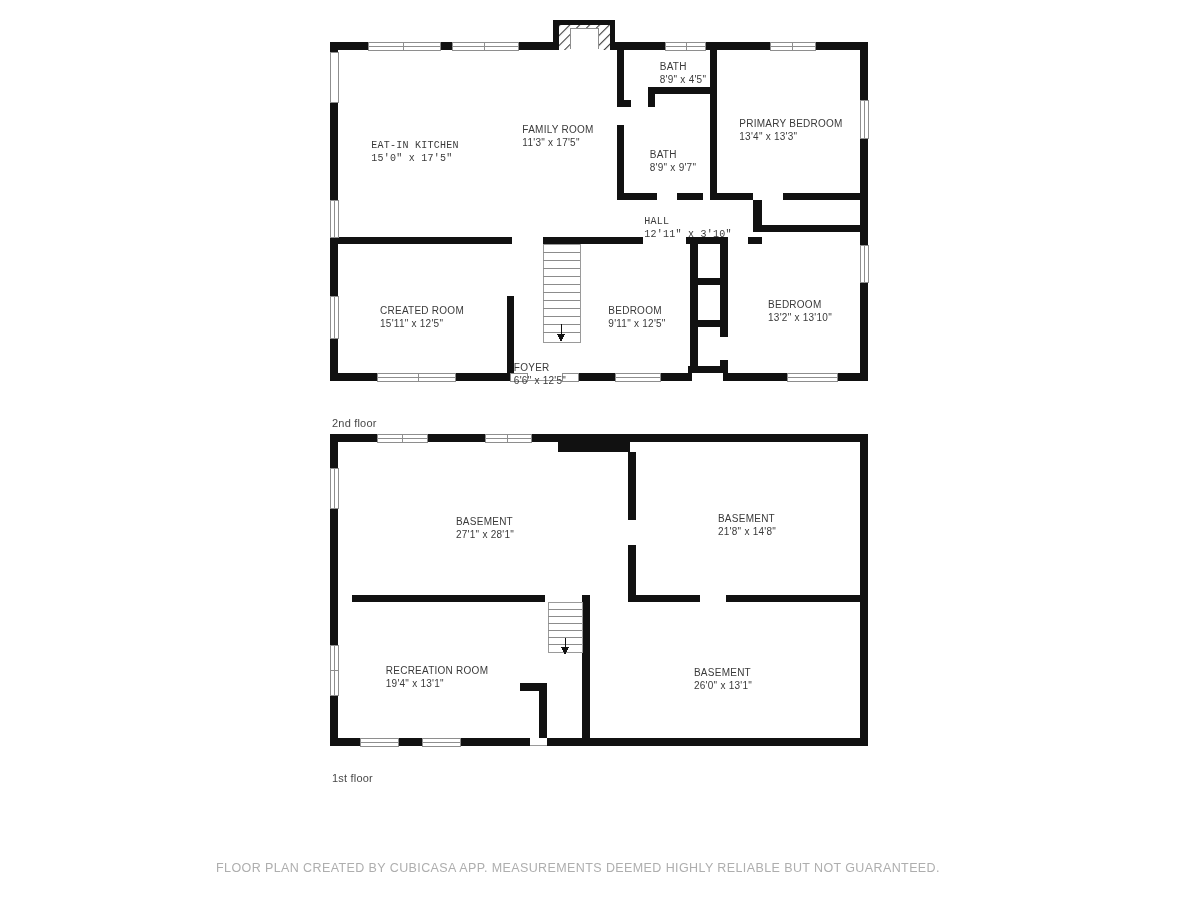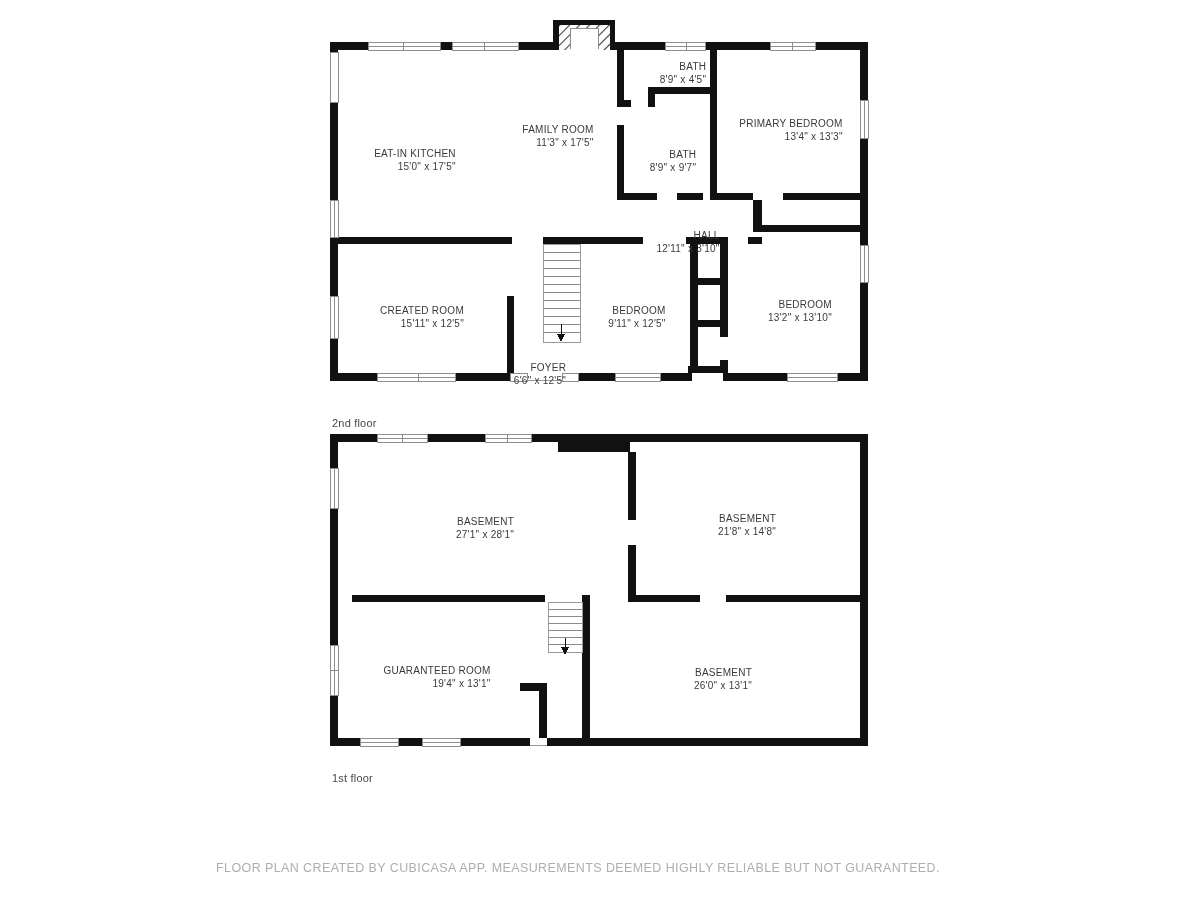--- a/index.html
+++ b/index.html
@@ -1,19 +1,19 @@
 <!DOCTYPE html>
 <html><head>
 <meta charset="utf-8">
 <style>
   html,body{margin:0;padding:0;background:#ffffff;}
   body{width:1200px;height:900px;position:relative;font-family:"Liberation Sans","DejaVu Sans",sans-serif;overflow:hidden;}
   #plan{position:absolute;inset:0;}
   #plan svg{position:absolute;left:0;top:0;}
-  .room-label{position:absolute;transform:translate(-50%,-50%);text-align:right;color:#3a3a3a;font-size:10px;line-height:12.5px;letter-spacing:.25px;white-space:nowrap;}
+  .room-label{position:absolute;transform:translate(-50%,-50%);text-align:left;color:#3a3a3a;font-size:10px;line-height:12.5px;letter-spacing:.25px;white-space:nowrap;}
   .room-name{font-weight:400;}
   .room-dims{font-weight:400;}
   .floor-label{position:absolute;font-size:11px;color:#484848;letter-spacing:.2px;}
   #floor2-label{left:332px;top:417px;}
   #floor1-label{left:332px;top:772px;}
   #footer{position:absolute;left:0;top:861px;width:1156px;text-align:center;font-size:12.5px;letter-spacing:.4px;color:#aeaeae;}
 </style>
 </head>
 <body>
 
@@ -176,41 +176,41 @@
           <line x1="548" y1="637" x2="582" y2="637"></line>
             <line x1="548" y1="644" x2="582" y2="644"></line>
         </g>
         <line x1="565" y1="638" x2="565" y2="648" stroke="#111111" stroke-width="1"></line>
         <polygon points="561,647 569,647 565,655" fill="#111111"></polygon>
       </g>
     </g>
   </svg>
 
   <div id="room-labels">
-      <div class="room-label" style="left: 415px; top: 160px;">
+      <div class="room-label" style="left: 415px; top: 152px; font-family: Liberation Mono, monospace;">
         <div class="room-name">EAT-IN KITCHEN</div>
         <div class="room-dims">15'0" x 17'5"</div>
       </div>
       <div class="room-label" style="left: 558px; top: 136px;">
         <div class="room-name">FAMILY ROOM</div>
         <div class="room-dims">11'3" x 17'5"</div>
       </div>
       <div class="room-label" style="left: 683px; top: 73px;">
         <div class="room-name">BATH</div>
         <div class="room-dims">8'9" x 4'5"</div>
       </div>
       <div class="room-label" style="left: 791px; top: 130px;">
         <div class="room-name">PRIMARY BEDROOM</div>
         <div class="room-dims">13'4" x 13'3"</div>
       </div>
       <div class="room-label" style="left: 673px; top: 161px;">
         <div class="room-name">BATH</div>
         <div class="room-dims">8'9" x 9'7"</div>
       </div>
-      <div class="room-label" style="left: 688px; top: 242px;">
+      <div class="room-label" style="left: 688px; top: 228px; font-family: Liberation Mono, monospace;">
         <div class="room-name">HALL</div>
         <div class="room-dims">12'11" x 3'10"</div>
       </div>
       <div class="room-label" style="left: 422px; top: 317px;">
         <div class="room-name">CREATED ROOM</div>
         <div class="room-dims">15'11" x 12'5"</div>
       </div>
       <div class="room-label" style="left: 637px; top: 317px;">
         <div class="room-name">BEDROOM</div>
         <div class="room-dims">9'11" x 12'5"</div>
@@ -225,21 +225,21 @@
       </div>
       <div class="room-label" style="left: 485px; top: 528px;">
         <div class="room-name">BASEMENT</div>
         <div class="room-dims">27'1" x 28'1"</div>
       </div>
       <div class="room-label" style="left: 747px; top: 525px;">
         <div class="room-name">BASEMENT</div>
         <div class="room-dims">21'8" x 14'8"</div>
       </div>
       <div class="room-label" style="left: 437px; top: 677px;">
-        <div class="room-name">GUARANTEED ROOM</div>
+        <div class="room-name">RECREATION ROOM</div>
         <div class="room-dims">19'4" x 13'1"</div>
       </div>
       <div class="room-label" style="left: 723px; top: 679px;">
         <div class="room-name">BASEMENT</div>
         <div class="room-dims">26'0" x 13'1"</div>
       </div>
     </div>
 
   <div id="floor2-label" class="floor-label">2nd floor</div>
   <div id="floor1-label" class="floor-label">1st floor</div>

